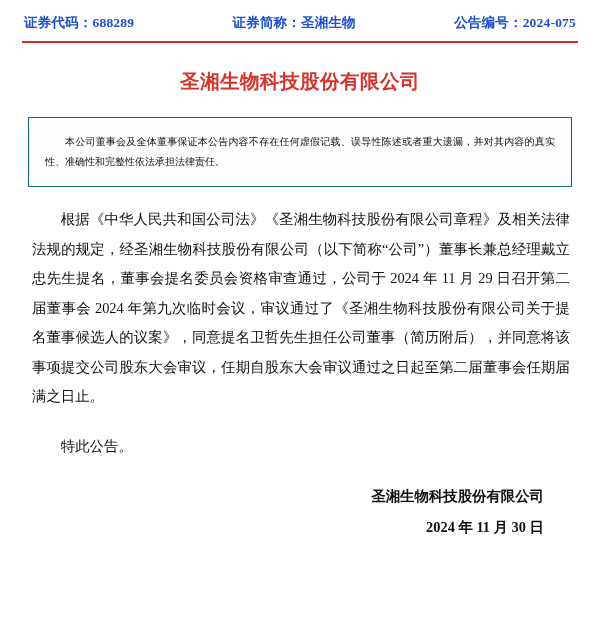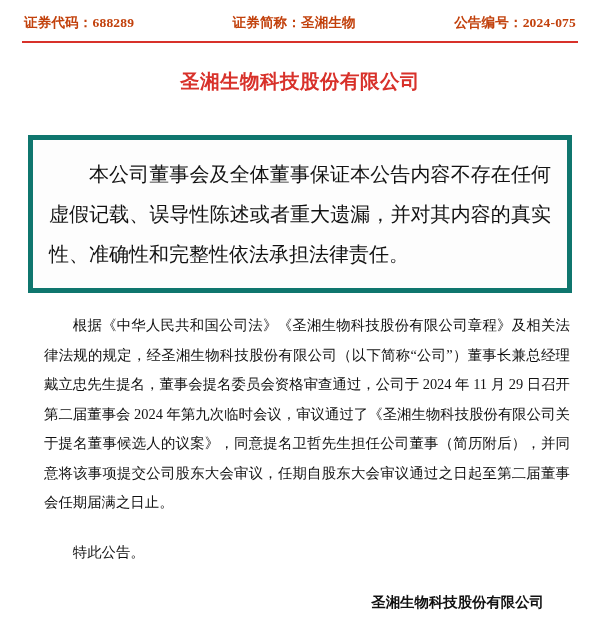--- a/index.html
+++ b/index.html
@@ -21,21 +21,21 @@
     box-sizing: border-box;
     padding: 14px 22px 0 22px;
   }
   .header-row {
     display: flex;
     justify-content: space-between;
     align-items: baseline;
     font-size: 13.5px;
     font-weight: bold;
     letter-spacing: 0.2px;
-    color: #c2410c;
+    color: #1d4ed8;
     padding: 0 2px 0 2px;
   }
   .header-item {
     white-space: nowrap;
   }
   .header-item .val {
     font-weight: bold;
   }
   .rule {
     margin-top: 9px;
@@ -48,35 +48,35 @@
     color: #d8312a;
     font-weight: bold;
     font-size: 19.5px;
     line-height: 1.75;
     letter-spacing: 0.5px;
   }
   .title-line {
     white-space: nowrap;
   }
   .notice-box {
-    margin: 36px 6px 0 6px;
-    border: 5px solid #0f766e;
+    margin: 18px 6px 0 6px;
+    border: 1px solid #0f766e;
     background: #fdfdfd;
     padding: 14px 16px 14px 16px;
-    font-size: 20px;
+    font-size: 10px;
     line-height: 2.0;
     text-align: justify;
     text-justify: inter-ideograph;
   }
   .notice-box p {
     margin: 0;
     text-indent: 2em;
   }
   .body-text {
-    margin: 18px 8px 0 22px;
+    margin: 18px 8px 0 10px;
     font-size: 14.4px;
     line-height: 2.05;
     text-align: justify;
     text-justify: inter-ideograph;
   }
   .body-text p {
     margin: 0 0 20px 0;
     text-indent: 2em;
   }
   .sign-block {

